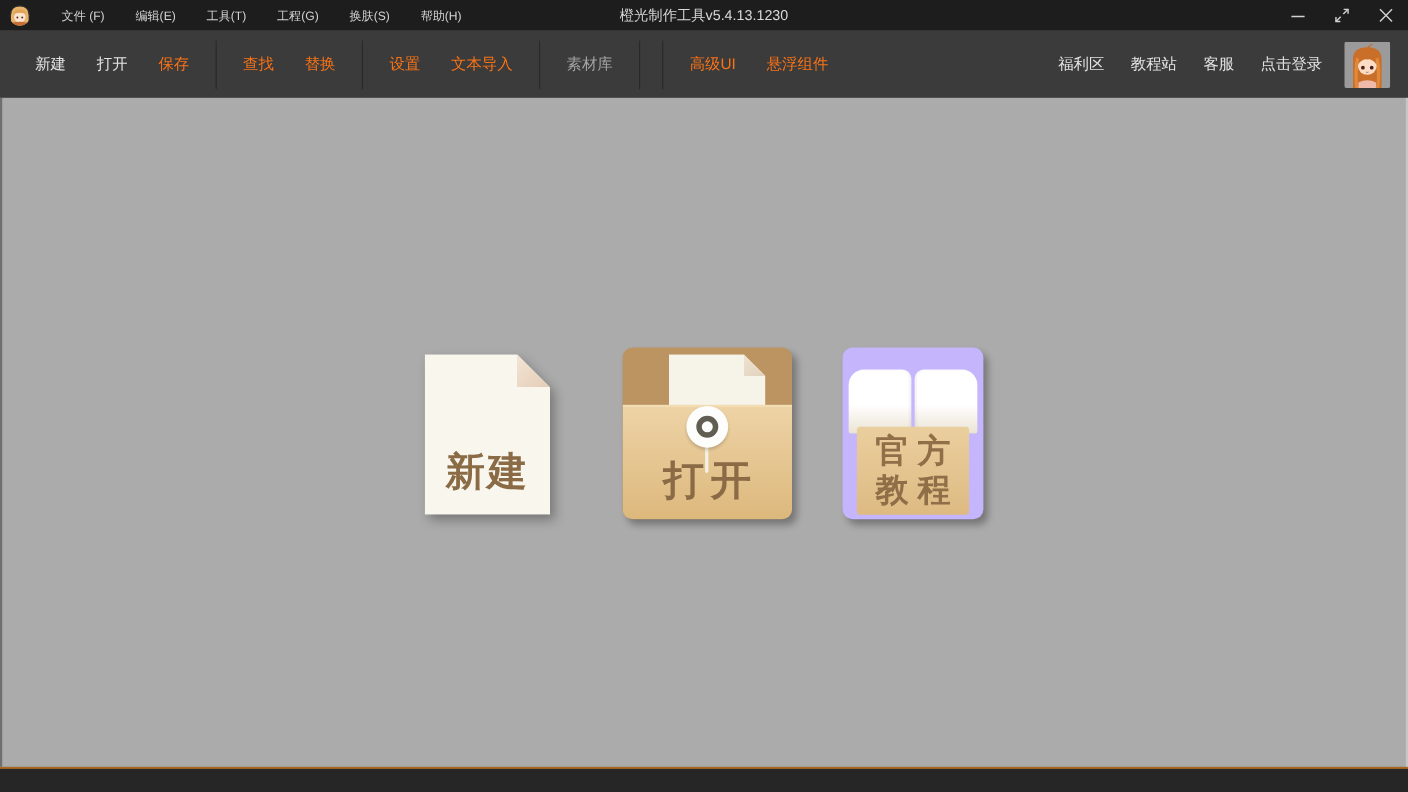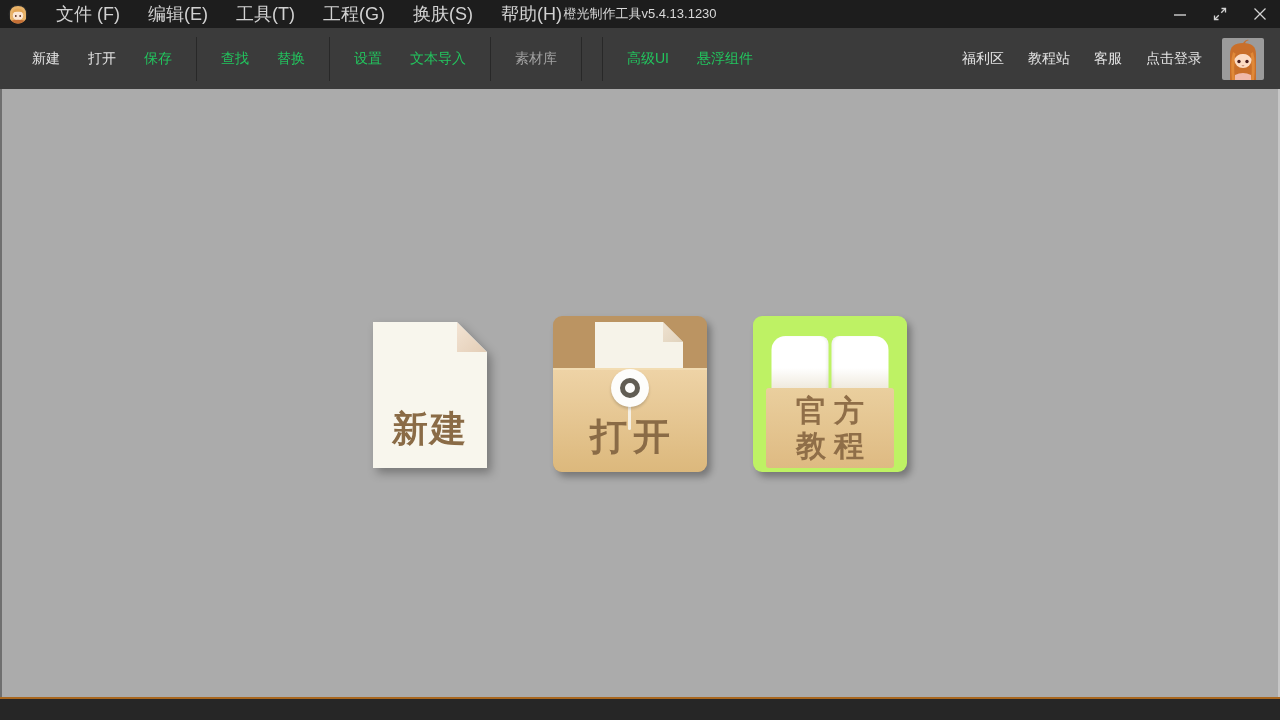--- a/index.html
+++ b/index.html
@@ -12,21 +12,21 @@
   .window { width:1280px; height:720px; display:flex; flex-direction:column; }
 
   
   .titlebar {
     height:28px; background:#1d1d1d; color:#d2d2d2;
     display:flex; align-items:center; position:relative; flex:none;
   }
   .app-icon { width:20px; height:20px; margin-left:8px; margin-right:14px; flex:none; }
   .menubar { display:flex; align-items:center; height:100%; }
   .menu-item {
-    font-size:18px; color:#d2d2d2; padding:0 14px; height:100%;
+    font-size:11px; color:#d2d2d2; padding:0 14px; height:100%;
     display:flex; align-items:center; cursor:default; white-space:nowrap;
   }
   .win-title {
     position:absolute; left:0; right:0; text-align:center;
     font-size:13px; color:#d8d8d8; pointer-events:none;
   }
   .win-controls { margin-left:auto; display:flex; height:100%; position:relative; }
   .win-btn {
     width:40px; height:100%; display:flex; align-items:center; justify-content:center;
     color:#d2d2d2;
@@ -36,21 +36,21 @@
   
   .toolbar {
     height:61px; background:#3b3b3b; display:flex; align-items:center;
     padding-left:18px; flex:none;
   }
   .tb-group { display:flex; align-items:center; }
   .tb-item {
     font-size:14px; padding:0 14px; white-space:nowrap; color:#e3e3e3;
     height:61px; display:flex; align-items:center;
   }
-  .tb-item.disabled { color:#22c55e; }
+  .tb-item.disabled { color:#f97316; }
   .tb-item.dim { color:#a3a3a3; }
   .tb-sep {
     width:1px; height:44px; background:#282828; margin:0 10px; flex:none;
   }
   .tb-right { margin-left:auto; display:flex; align-items:center; }
   .tb-right .tb-item { padding:0 12px; }
   .user-avatar {
     width:42px; height:42px; margin-left:8px; margin-right:16px; flex:none;
     border-radius:2px; overflow:hidden;
   }
@@ -112,21 +112,21 @@
   .ob-ring {
     width:20px; height:20px; border-radius:50%; border:5px solid #615d53; background:transparent;
   }
   .carton-label {
     position:absolute; bottom:10px; width:100%; text-align:center;
     font-size:37px; font-weight:bold; color:#8a6b46; letter-spacing:6px; text-indent:6px;
   }
 
   
   .tutbox {
-    width:154px; height:156px; border-radius:9px; background:#bef264;
+    width:128px; height:156px; border-radius:9px; background:#c4b5fd;
     position:relative; overflow:hidden;
     box-shadow:4px 5px 7px rgba(0,0,0,0.30);
   }
   .pages { position:absolute; top:20px; left:50%; transform:translateX(-50%); display:flex; gap:3px; }
   .page { width:57px; height:58px; background:linear-gradient(#ffffff 55%, #ebe4d4); }
   .page.left  { border-radius:14px 8px 2px 2px; box-shadow:inset -2px 0 2px rgba(0,0,0,0.05); }
   .page.right { border-radius:8px 14px 2px 2px; box-shadow:inset 2px 0 2px rgba(0,0,0,0.05); }
   .tut-panel {
     position:absolute; left:13px; right:13px; top:72px; bottom:4px;
     background:linear-gradient(#eacf9e, #deba82); border-radius:3px;

